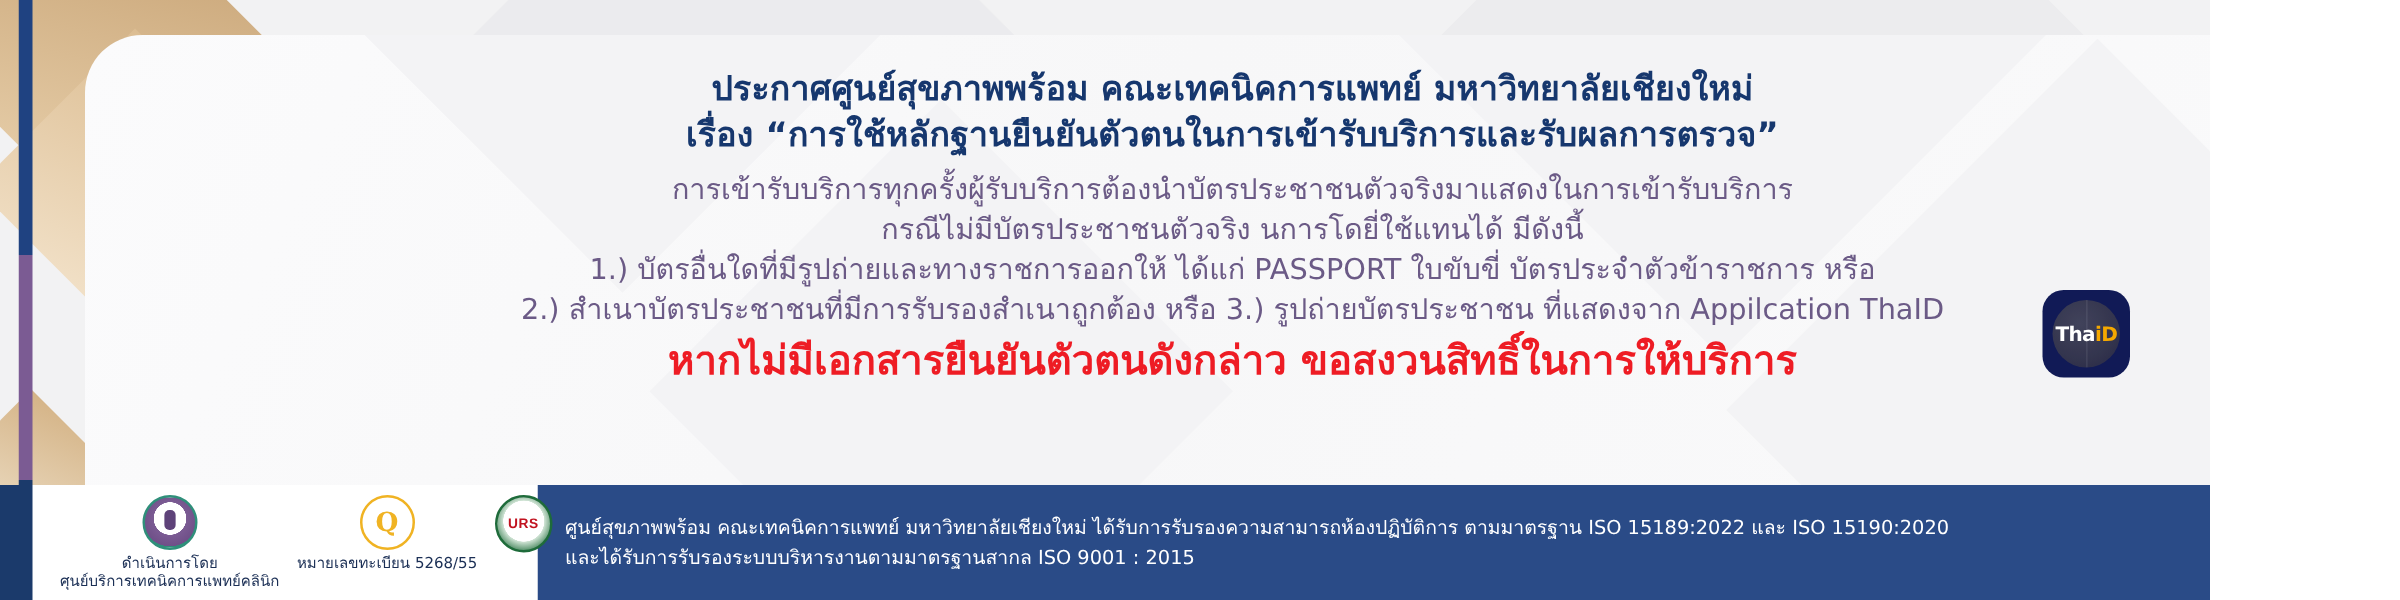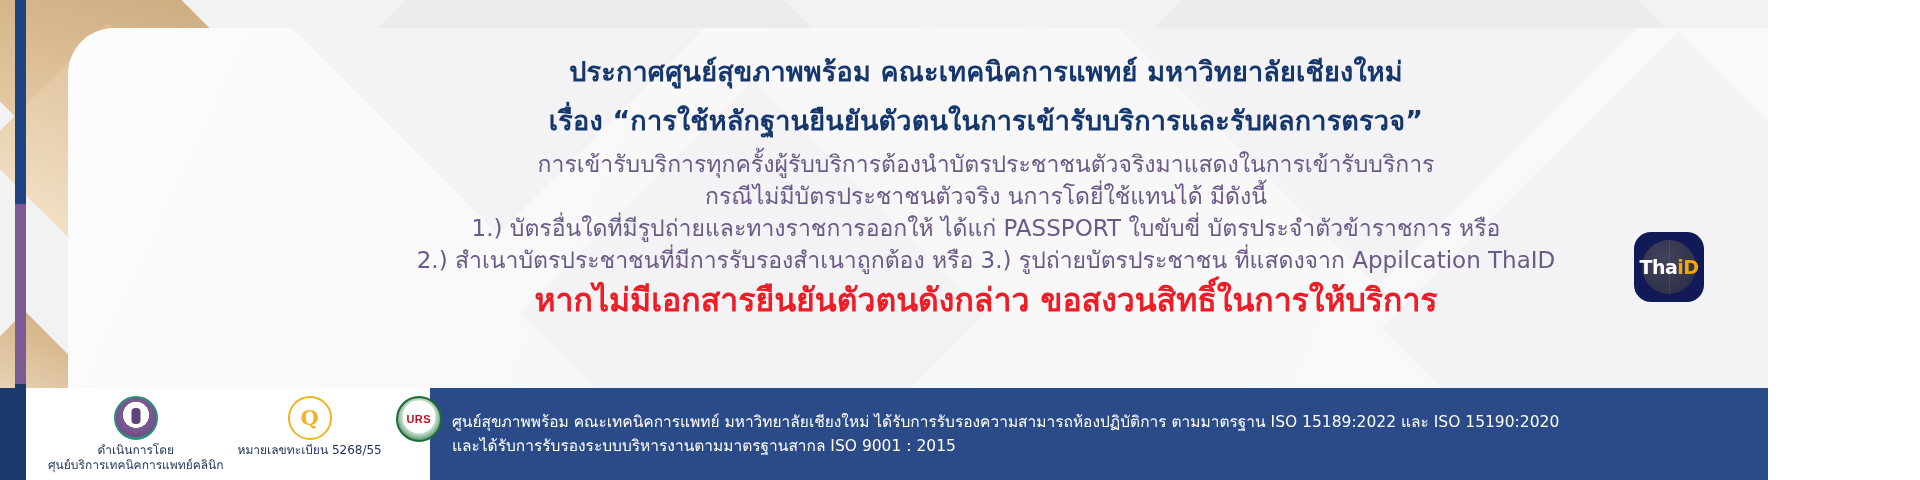--- a/index.html
+++ b/index.html
@@ -84,21 +84,21 @@
     padding-top:26px;
   }
   .t-line{ white-space:nowrap; line-height:1.30; }
 
   .title1,.title2{
     color:#16376e;
     font-weight:bold;
     font-size:27px;
     letter-spacing:.2px;
   }
-  .title2{ margin-top:14px; }
+  .title2{ margin-top:2px; }
 
   .body-line{
     color:#6b5a86;
     font-size:23px;
     margin-top:2px;
   }
   .body-line.first{ margin-top:12px; }
 
   .warn-line{
     color:#ee1c24;
@@ -124,21 +124,21 @@
     opacity:.85;
   }
   #thaid .globe:after{
     content:"";
     position:absolute; left:50%; top:0; width:1px; height:100%;
     background:rgba(255,255,255,.12);
   }
   #thaid .wordmark{
     position:relative; z-index:2;
     font-family:"DejaVu Sans","Liberation Sans",sans-serif;
-    font-weight:bold; font-size:19px; letter-spacing:-.5px;text-align:right;
+    font-weight:bold; font-size:16px; letter-spacing:-.5px;text-align:right;
   }
   #thaid .wm-tha{ color:#ffffff; }
   #thaid .wm-i  { color:#f5a800; }
   #thaid .wm-d  { color:#f5a800; }
 
   
   #footer{
     position:absolute;
     left:0; bottom:0;
     width:1920px; height:92px;

